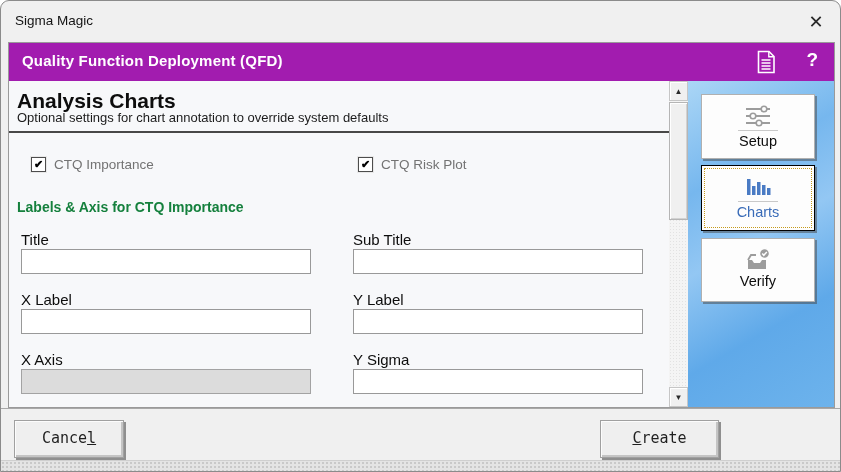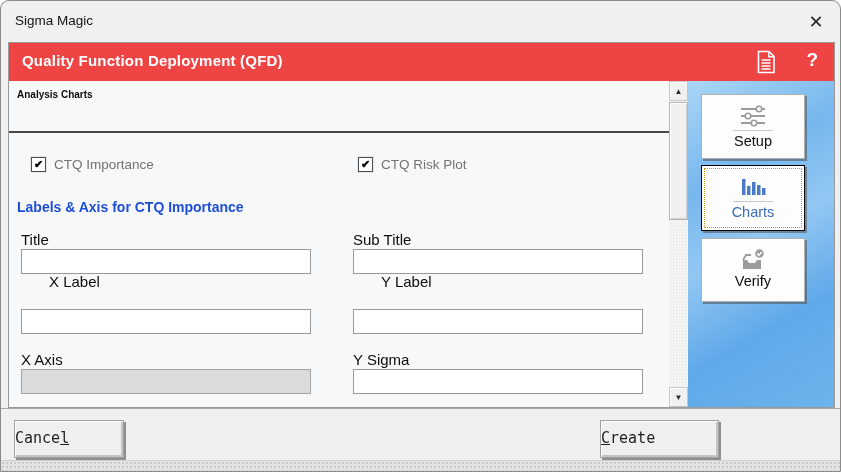--- a/index.html
+++ b/index.html
@@ -9,72 +9,72 @@
     overflow:hidden;font-family:"Liberation Sans",sans-serif;color:#111;padding-left:26px;
   }
   
   .titlebar{position:absolute;left:0;top:0;width:100%;height:41px;}
   .titlebar-text{position:absolute;left:14px;top:12px;font-size:13.5px;color:#141414;}
   .close-btn{position:absolute;right:10px;top:7px;width:28px;height:28px;
     font-size:18px;color:#2a2a2a;text-align:center;line-height:28px;cursor:default;}
   
   .dialog{position:absolute;left:7px;top:41px;width:827px;height:366px;
     border:1px solid #9a9a9a;box-sizing:border-box;background:#f7f8fa;}
-  .qfd-header{position:absolute;left:0;top:0;width:100%;height:38px;background:#ef4444;}
+  .qfd-header{position:absolute;left:0;top:0;width:100%;height:38px;background:#a21caf;}
   .qfd-title{position:absolute;left:13px;top:9px;color:#fff;font-weight:bold;font-size:15px;letter-spacing:.2px;}
   .doc-icon{position:absolute;right:58px;top:7px;width:20px;height:24px;}
   .help-icon{position:absolute;right:16px;top:6px;color:#fff;font-weight:bold;font-size:19px;}
   
   .main{position:absolute;left:0;top:38px;width:660px;height:326px;background:#f7f8fa;}
-  .section-title{position:absolute;left:8px;top:8px;font-size:10px;font-weight:bold;color:#0d0d0d;}
+  .section-title{position:absolute;left:8px;top:8px;font-size:21px;font-weight:bold;color:#0d0d0d;}
   .section-subtitle{position:absolute;left:8px;top:29px;font-size:13px;color:#1c1c1c;}
   .rule{position:absolute;left:0;top:50px;width:660px;border-top:2px solid #484848;}
   .checkbox-item{position:absolute;top:75px;height:17px;display:flex;align-items:center;gap:8px;}
   .cb-1{left:22px;} .cb-2{left:349px;}
   .checkbox{width:13px;height:13px;background:#fff;border:1px solid #4d4d4d;
     display:inline-flex;align-items:center;justify-content:center;box-shadow:0 0 0 1px #e8e8e8;}
   .checkbox .check{font-size:11px;line-height:11px;color:#000;font-weight:bold;margin-top:-1px;}
   .cb-label{font-size:13.5px;color:#737373;}
-  .labels-heading{position:absolute;left:8px;top:118px;font-size:14px;font-weight:bold;color:#1d4ed8;}
+  .labels-heading{position:absolute;left:8px;top:118px;font-size:14px;font-weight:bold;color:#15803d;}
   .field-label{position:absolute;font-size:15px;color:#0d0d0d;}
   .col1{left:12px;} .col2{left:344px;}
-  .row1l{top:150px;} .row2l{top:192px;margin-left:28px;} .row3l{top:270px;}
+  .row1l{top:150px;} .row2l{top:210px;} .row3l{top:270px;}
   .field-input{position:absolute;width:290px;height:25px;box-sizing:border-box;
     border:1px solid #999;background:#fff;font-size:13px;padding:0 6px;outline:none;
     font-family:"Liberation Sans",sans-serif;}
   .row1i{top:168px;} .row2i{top:228px;} .row3i{top:288px;}
   .field-input:disabled{background:#dcdcdc;border:1px solid #a3a3a3;}
   
   .scrollbar{position:absolute;left:660px;top:38px;width:19px;height:326px;
     background:#f4f4f4;background-image:radial-gradient(#e2e2e2 1px,transparent 1px);background-size:3px 3px;}
   .sb-btn{position:absolute;left:0;width:19px;height:20px;box-sizing:border-box;background:#f0f0f0;
     border:1px solid #c6c6c6;box-shadow:inset 1px 1px 0 #fff;display:flex;align-items:center;justify-content:center;
     font-size:8px;color:#2a2a2a;}
   .sb-up{top:0;} .sb-down{bottom:0;}
   .sb-thumb{position:absolute;left:0;top:21px;width:19px;height:118px;box-sizing:border-box;
     background:#f0f0f0;border:1px solid #b5b5b5;box-shadow:inset 1px 1px 0 #fff, inset -1px -1px 0 #d2d2d2;}
   
   .sidebar{position:absolute;left:679px;top:38px;width:146px;height:326px;
     background:linear-gradient(150deg,#abd6f6 0%,#76b7ee 28%,#93c7f3 48%,#5fa9e9 72%,#6db3ec 100%);}
-  .side-btn{position:absolute;left:13px;width:104px;box-sizing:border-box;background:#fdfdfd;
+  .side-btn{position:absolute;left:13px;width:114px;box-sizing:border-box;background:#fdfdfd;
     border:1px solid #b0b0b0;box-shadow:inset 1px 1px 0 #fff, 2px 2px 0 rgba(70,70,70,.5);
     text-align:center;cursor:default;}
   .side-btn .icon{margin-top:8px;height:26px;}
   .icon-rule{width:40px;border-top:1px solid #c9c9c9;margin:1px auto 2px auto;}
   .side-label{font-size:14.5px;color:#0d0d0d;}
   .btn-setup{top:13px;height:65px;}
   .btn-charts{top:84px;height:66px;border:1px solid #000;}
   .btn-charts .focus-ring{position:absolute;left:2px;top:2px;right:2px;bottom:2px;border:1px dotted #c59a1a;pointer-events:none;}
   .btn-charts .side-label{color:#3a6cb8;}
   .btn-verify{top:157px;height:64px;}
   
   .footer{position:absolute;left:0;top:407px;width:839px;height:64px;background:#f0f0f0;border-top:1px solid #a8a8a8;}
   .footer-btn{position:absolute;top:11px;height:38px;box-sizing:border-box;background:#efefef;
     border:1px solid #a0a0a0;box-shadow:inset 1px 1px 0 #fcfcfc, inset -2px -2px 0 #c4c4c4, 2px 2px 0 #8f8f8f;
-    font-family:"DejaVu Sans Mono",monospace;font-size:15px;color:#1f1f1f;text-align:left;line-height:35px;}
+    font-family:"DejaVu Sans Mono",monospace;font-size:15px;color:#1f1f1f;text-align:center;line-height:35px;}
   .footer-btn .mn{text-decoration:underline;}
   .btn-cancel{left:13px;width:110px;}
   .btn-create{left:599px;width:119px;}
   .btn-analyze{left:717px;width:108px;}
   .bottom-grip{position:absolute;bottom:0;left:0;width:100%;height:10px;background:#e4e4e4;
     background-image:radial-gradient(#c9c9c9 1px,transparent 1px);background-size:4px 4px;border-top:1px solid #cfcfcf;}
 </style>
 </head>
 <body>
 
@@ -97,20 +97,21 @@
           <line x1="5.5" y1="13" x2="14.5" y2="13" stroke="#ffffff" stroke-width="1.5"></line>
           <line x1="5.5" y1="16" x2="14.5" y2="16" stroke="#ffffff" stroke-width="1.5"></line>
           <line x1="5.5" y1="19" x2="14.5" y2="19" stroke="#ffffff" stroke-width="1.5"></line>
         </svg>
       </span>
       <span class="help-icon">?</span>
     </div>
 
     <div class="main">
       <div class="section-title">Analysis Charts</div>
+      <div class="section-subtitle">Optional settings for chart annotation to override system defaults</div>
       <div class="rule"></div>
 
       <div class="checkbox-item cb-1">
         <span class="checkbox">
             <span class="check">✔</span>
           </span>
         <span class="cb-label">CTQ Importance</span>
       </div>
       <div class="checkbox-item cb-2">
         <span class="checkbox">

